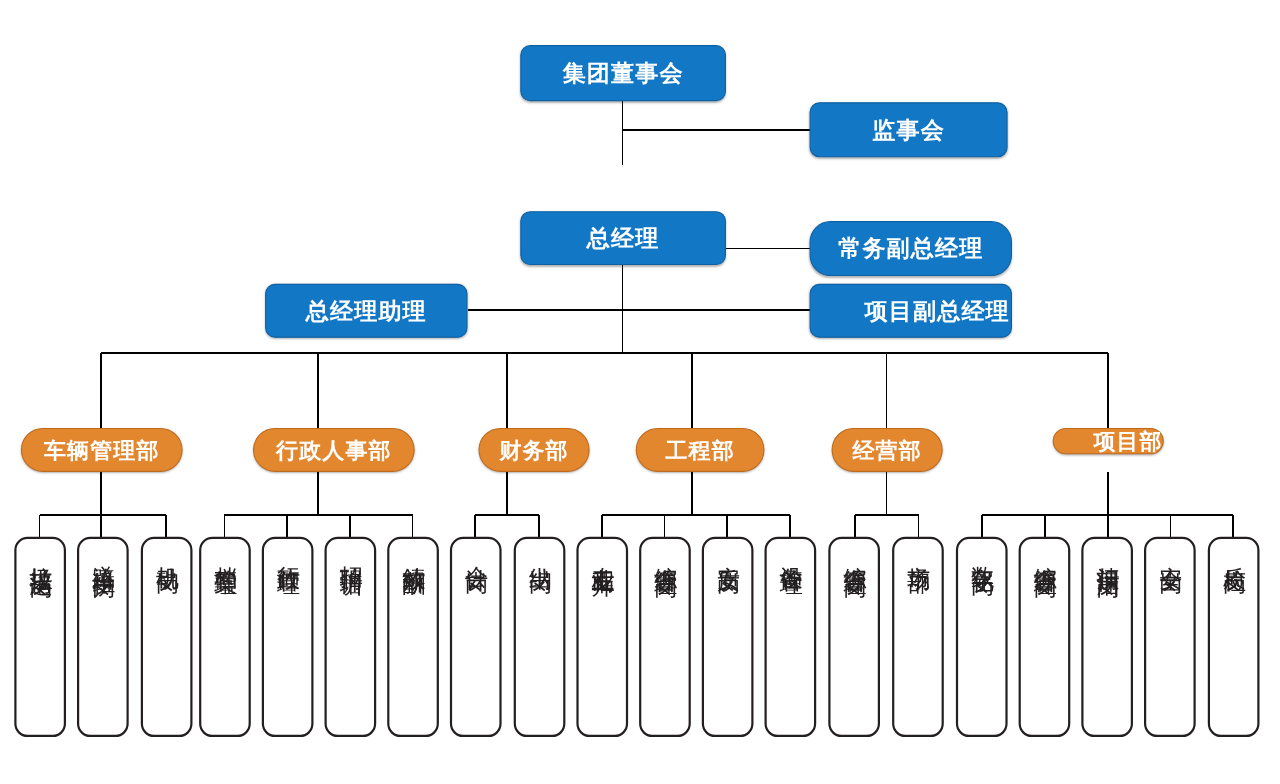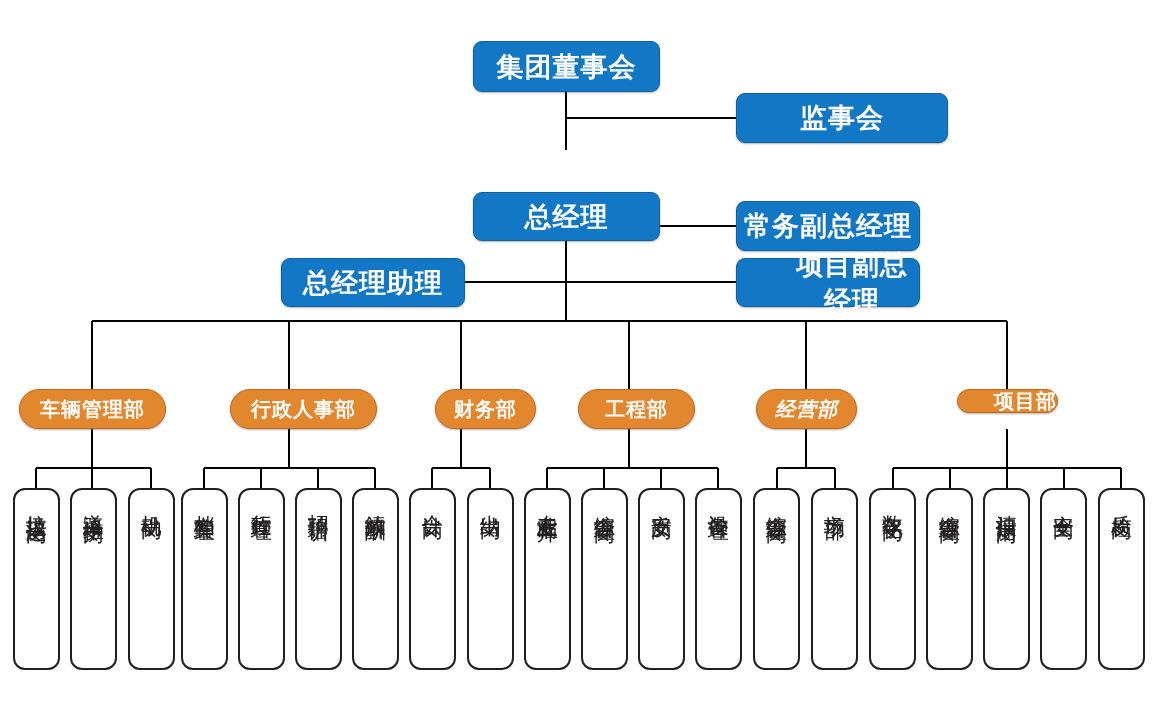--- a/index.html
+++ b/index.html
@@ -31,21 +31,21 @@
     justify-content: center;
     text-align: center;
     border-radius: 9px;
     z-index: 2;
   }
   
   .exec {
     background: #1277c4;
     border: 1px solid #0d62a6;
     color: #ffffff;
-    font-size: 27px;
+    font-size: 21px;
     font-weight: 700;
     letter-spacing: 1px;
     box-shadow: 0 1px 2px rgba(0,0,0,0.30);
   }
   
   .dept {
     background: #e3872f;
     border: 1px solid #c06a1c;
     color: #ffffff;
     font-size: 20px;
@@ -137,57 +137,57 @@
       <line x1="1007" y1="468" x2="1007" y2="488"></line>
       <line x1="1064" y1="468" x2="1064" y2="488"></line>
       <line x1="1121" y1="468" x2="1121" y2="488"></line>
     </g>
   </svg>
 
   <div class="node exec" style="left:473px; top:41px; width:187px; height:51px;">
     <span>集团董事会</span>
   </div>
 
-  <div class="node exec" style="left:736px; top:93px; width:212px; height:50px;">
+  <div class="node exec" style="left:736px; top:93px; width:180px; height:50px;">
     <span>监事会</span>
   </div>
 
   <div class="node exec" style="left:473px; top:150px; width:187px; height:49px;margin-top:42px;">
     <span>总经理</span>
   </div>
 
-  <div class="node exec" style="left:736px; top:201px; width:184px; height:50px;">
+  <div class="node exec" style="left:736px; top:201px; width:184px; height:50px;border-radius:19px;">
     <span>常务副总经理</span>
   </div>
 
   <div class="node exec" style="left:736px; top:258px; width:184px; height:49px;padding-left:48px;">
     <span>项目副总经理</span>
   </div>
 
-  <div class="node exec" style="left:241px; top:258px; width:184px; height:49px;margin-left:40px;">
+  <div class="node exec" style="left:241px; top:258px; width:184px; height:49px;">
     <span>总经理助理</span>
   </div>
 
   <div class="node dept" style="left:19px; top:389px; width:147px; height:40px;">
     <span>车辆管理部</span>
   </div>
 
   <div class="node dept" style="left:216px; top:389px; width:147px; height:40px;margin-left:14px;">
     <span>行政人事部</span>
   </div>
 
   <div class="node dept" style="left:411px; top:389px; width:101px; height:40px;margin-left:24px;">
     <span>财务部</span>
   </div>
 
   <div class="node dept" style="left:578px; top:389px; width:117px; height:40px;">
     <span>工程部</span>
   </div>
 
-  <div class="node dept" style="left:756px; top:389px; width:101px; height:40px;font-style:italic;">
+  <div class="node dept" style="left:756px; top:389px; width:101px; height:40px;">
     <span>经营部</span>
   </div>
 
   <div class="node dept" style="left:957px; top:389px; width:101px; height:24px;justify-content:flex-end;">
     <span>项目部</span>
   </div>
 
   <div class="node leaf" style="left:13px; top:488px; width:47px; height:182px;">
     <span>垃圾清运岗</span>
   </div>

